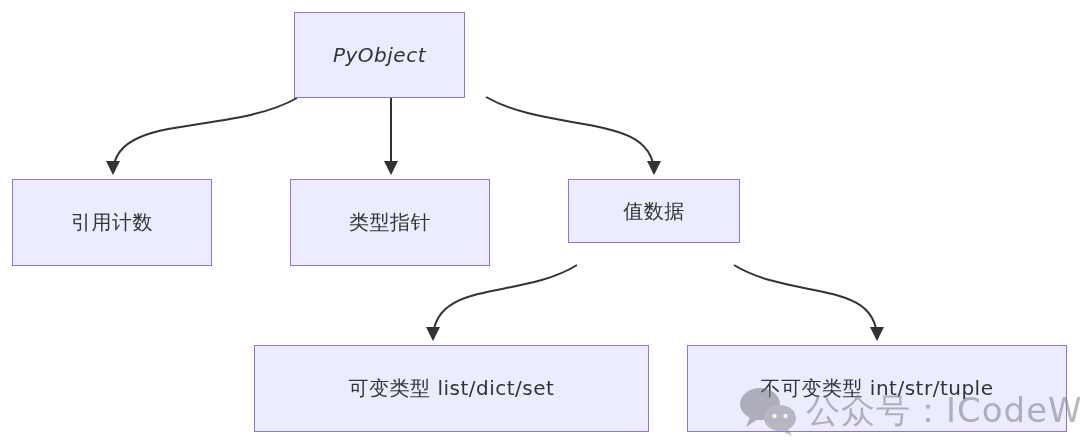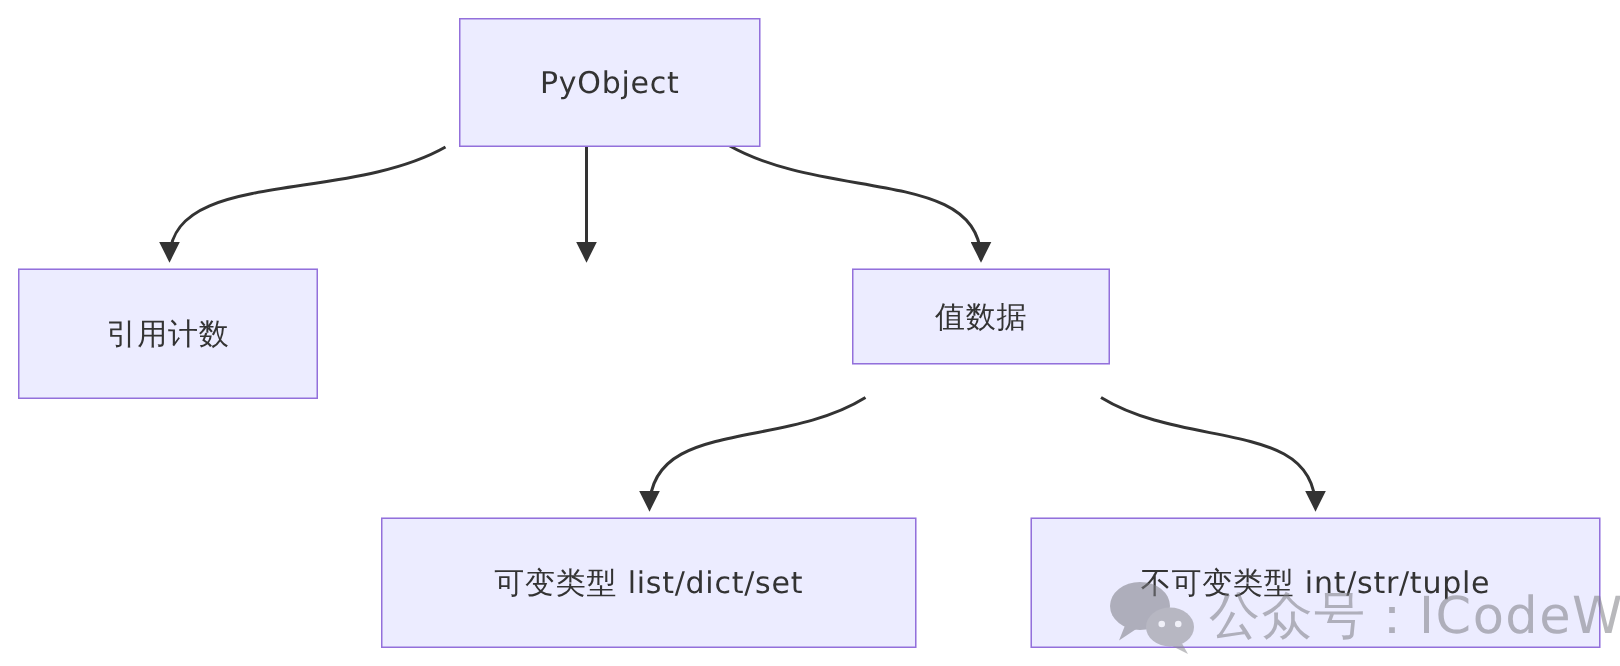--- a/index.html
+++ b/index.html
@@ -71,34 +71,37 @@
         <path d="M 0 0 L 10 5 L 0 10 z" fill="#333333"></path>
       </marker>
     </defs>
     <path d="M 297 98 C 230 136, 113 112, 113 173" fill="none" stroke="#333333" stroke-width="2" marker-end="url(#arrowhead)"></path>
     <path d="M 391 98 L 391 173" fill="none" stroke="#333333" stroke-width="2" marker-end="url(#arrowhead)"></path>
     <path d="M 486 97 C 551 134, 654 112, 654 173" fill="none" stroke="#333333" stroke-width="2" marker-end="url(#arrowhead)"></path>
     <path d="M 577 265 C 521 300, 433 279, 433 339" fill="none" stroke="#333333" stroke-width="2" marker-end="url(#arrowhead)"></path>
     <path d="M 734 265 C 791 300, 877 279, 877 339" fill="none" stroke="#333333" stroke-width="2" marker-end="url(#arrowhead)"></path>
   </svg>
 
-  <div class="node" style="left:306px; top:12px; width:201px; height:86px;">
+  <div class="node" style="left:294px; top:12px; width:171px; height:86px;font-style:italic;">
     <span class="nlabel">PyObject</span>
   </div>
 
   <div class="node" style="left:12px; top:179px; width:200px; height:87px;text-align:center;">
     <span class="nlabel">引用计数</span>
   </div>
 
+  <div class="node" style="left:290px; top:179px; width:200px; height:87px;">
+    <span class="nlabel">类型指针</span>
+  </div>
 
   <div class="node" style="left:568px; top:179px; width:172px; height:64px;">
     <span class="nlabel">值数据</span>
   </div>
 
-  <div class="node" style="left:254px; top:345px; width:357px; height:87px;">
+  <div class="node" style="left:254px; top:345px; width:395px; height:87px;">
     <span class="nlabel">可变类型 list/dict/set</span>
   </div>
 
   <div class="node" style="left:687px; top:345px; width:380px; height:87px;">
     <span class="nlabel">不可变类型 int/str/tuple</span>
   </div>
 
   <div class="watermark">
     <svg class="wm-icon" width="60" height="52" viewBox="0 0 60 52">
       <ellipse cx="22" cy="19" rx="20" ry="16" fill="#7d7d84"></ellipse>

